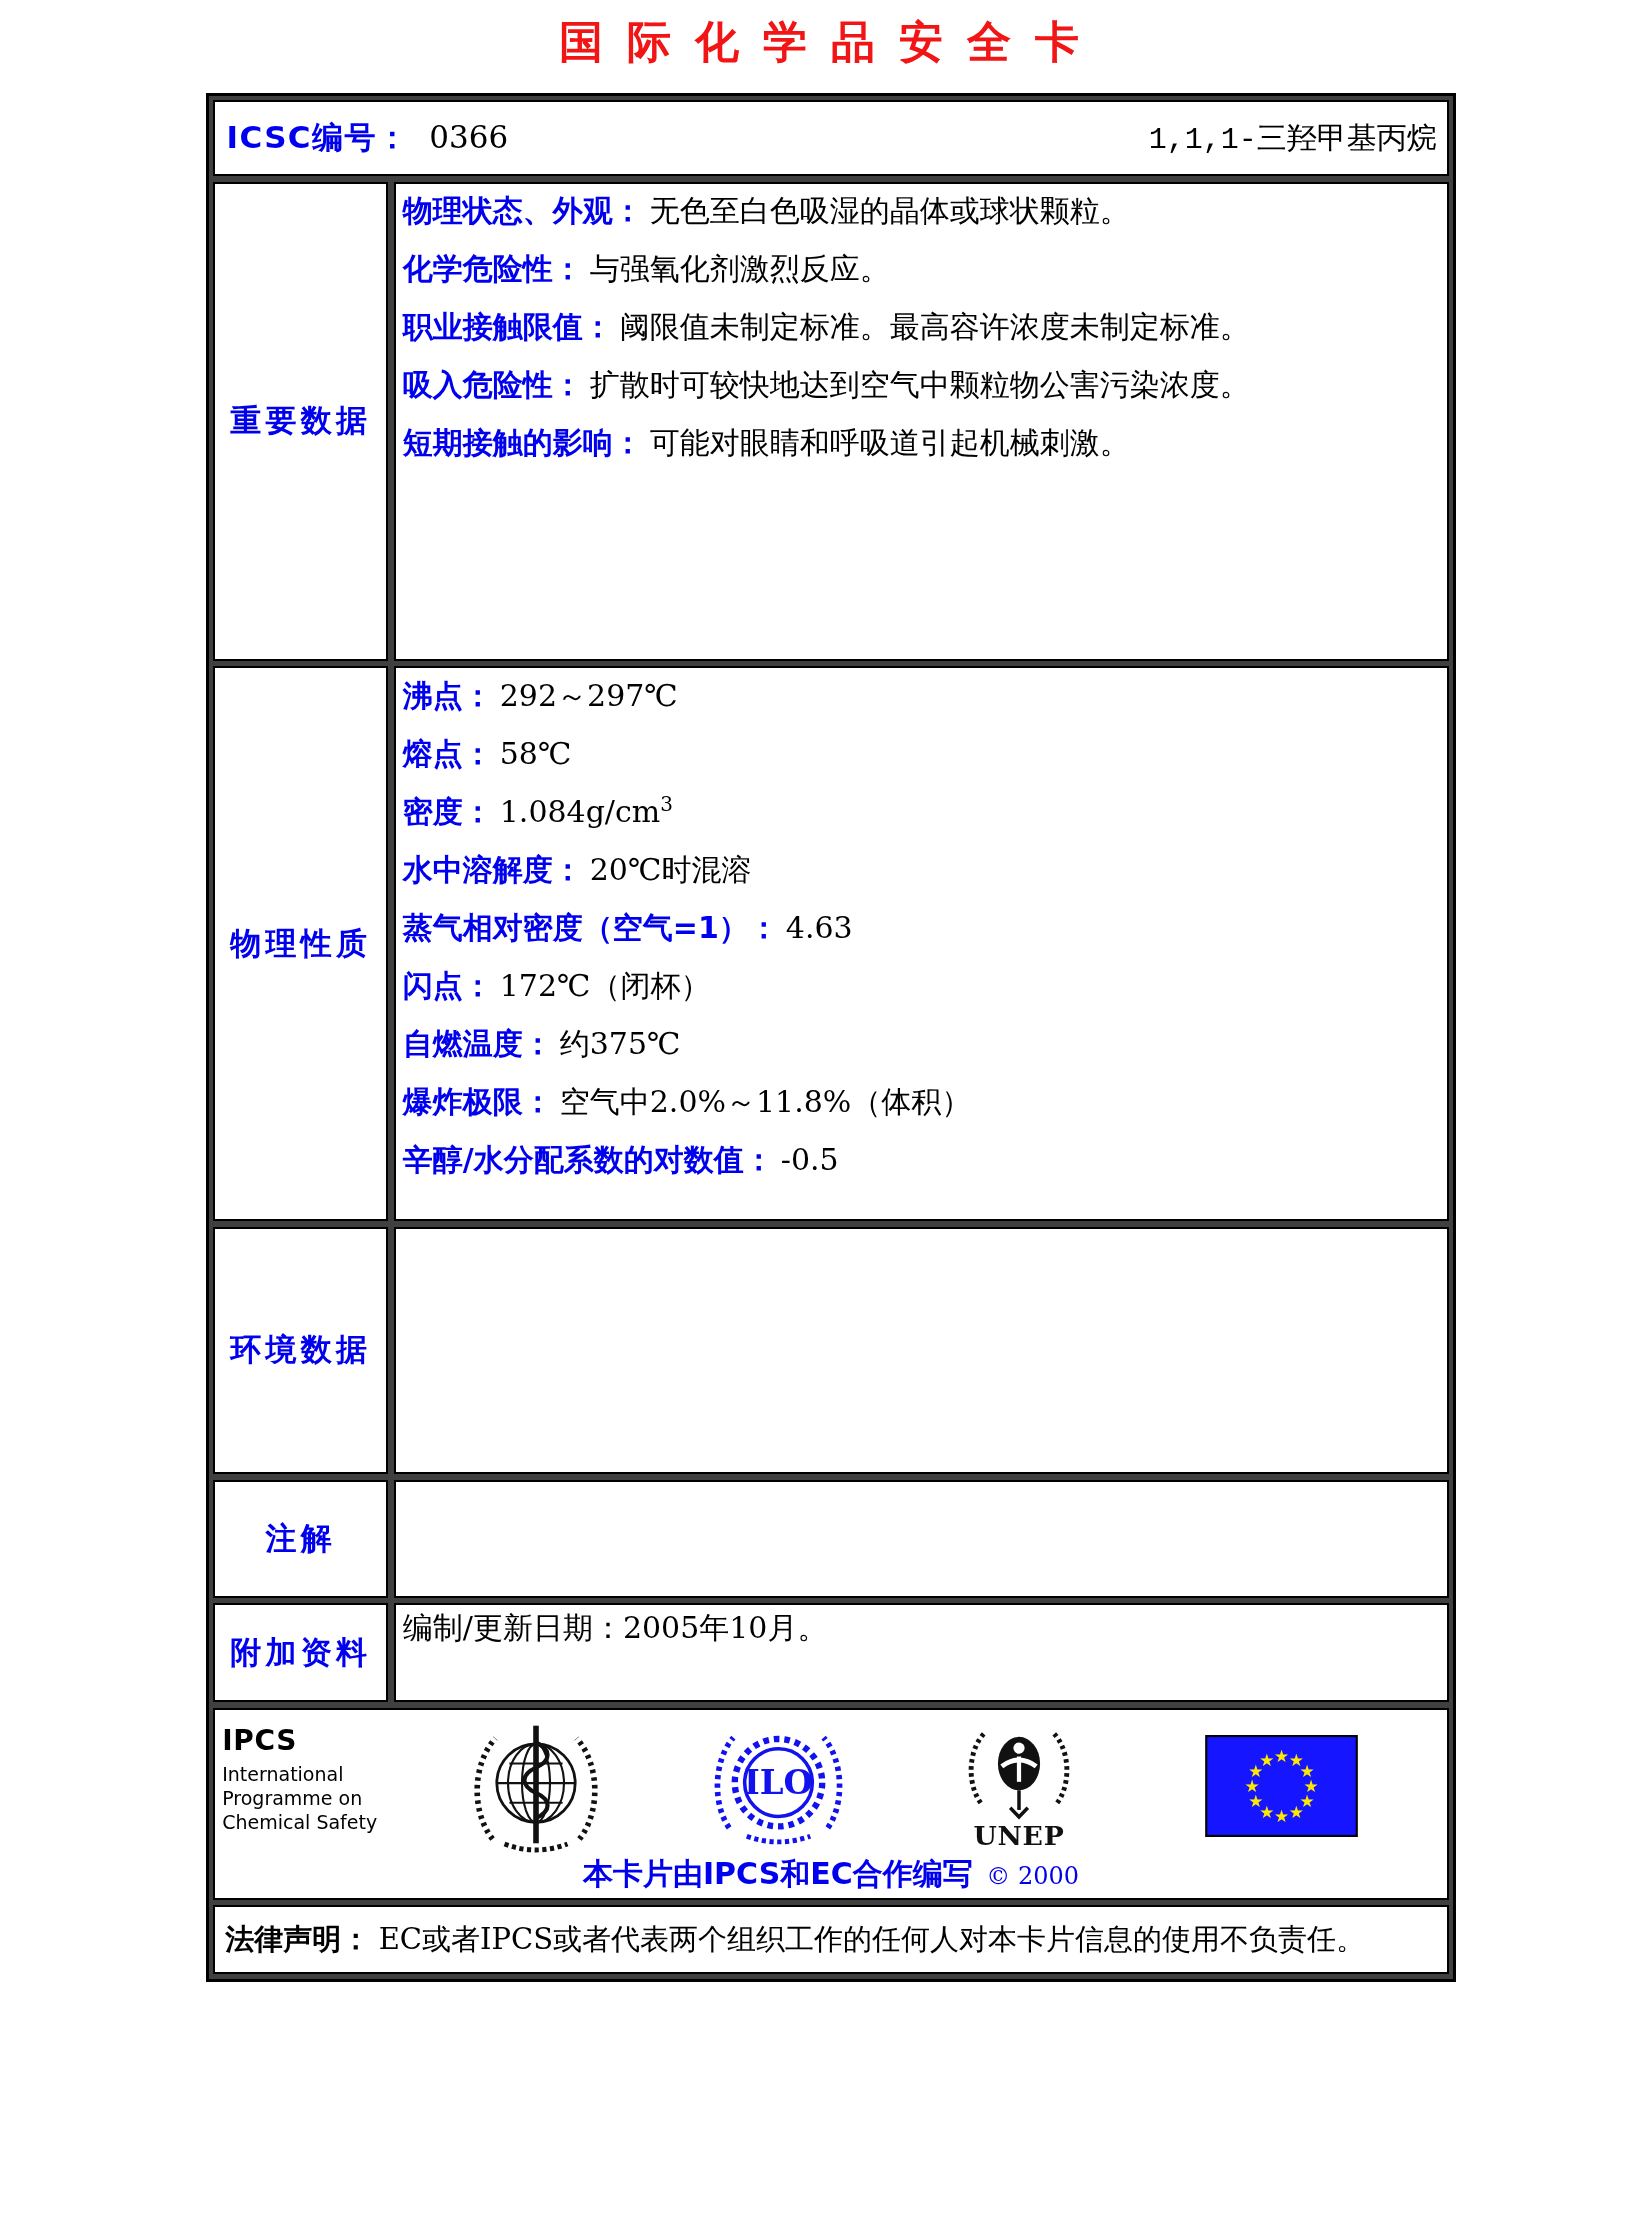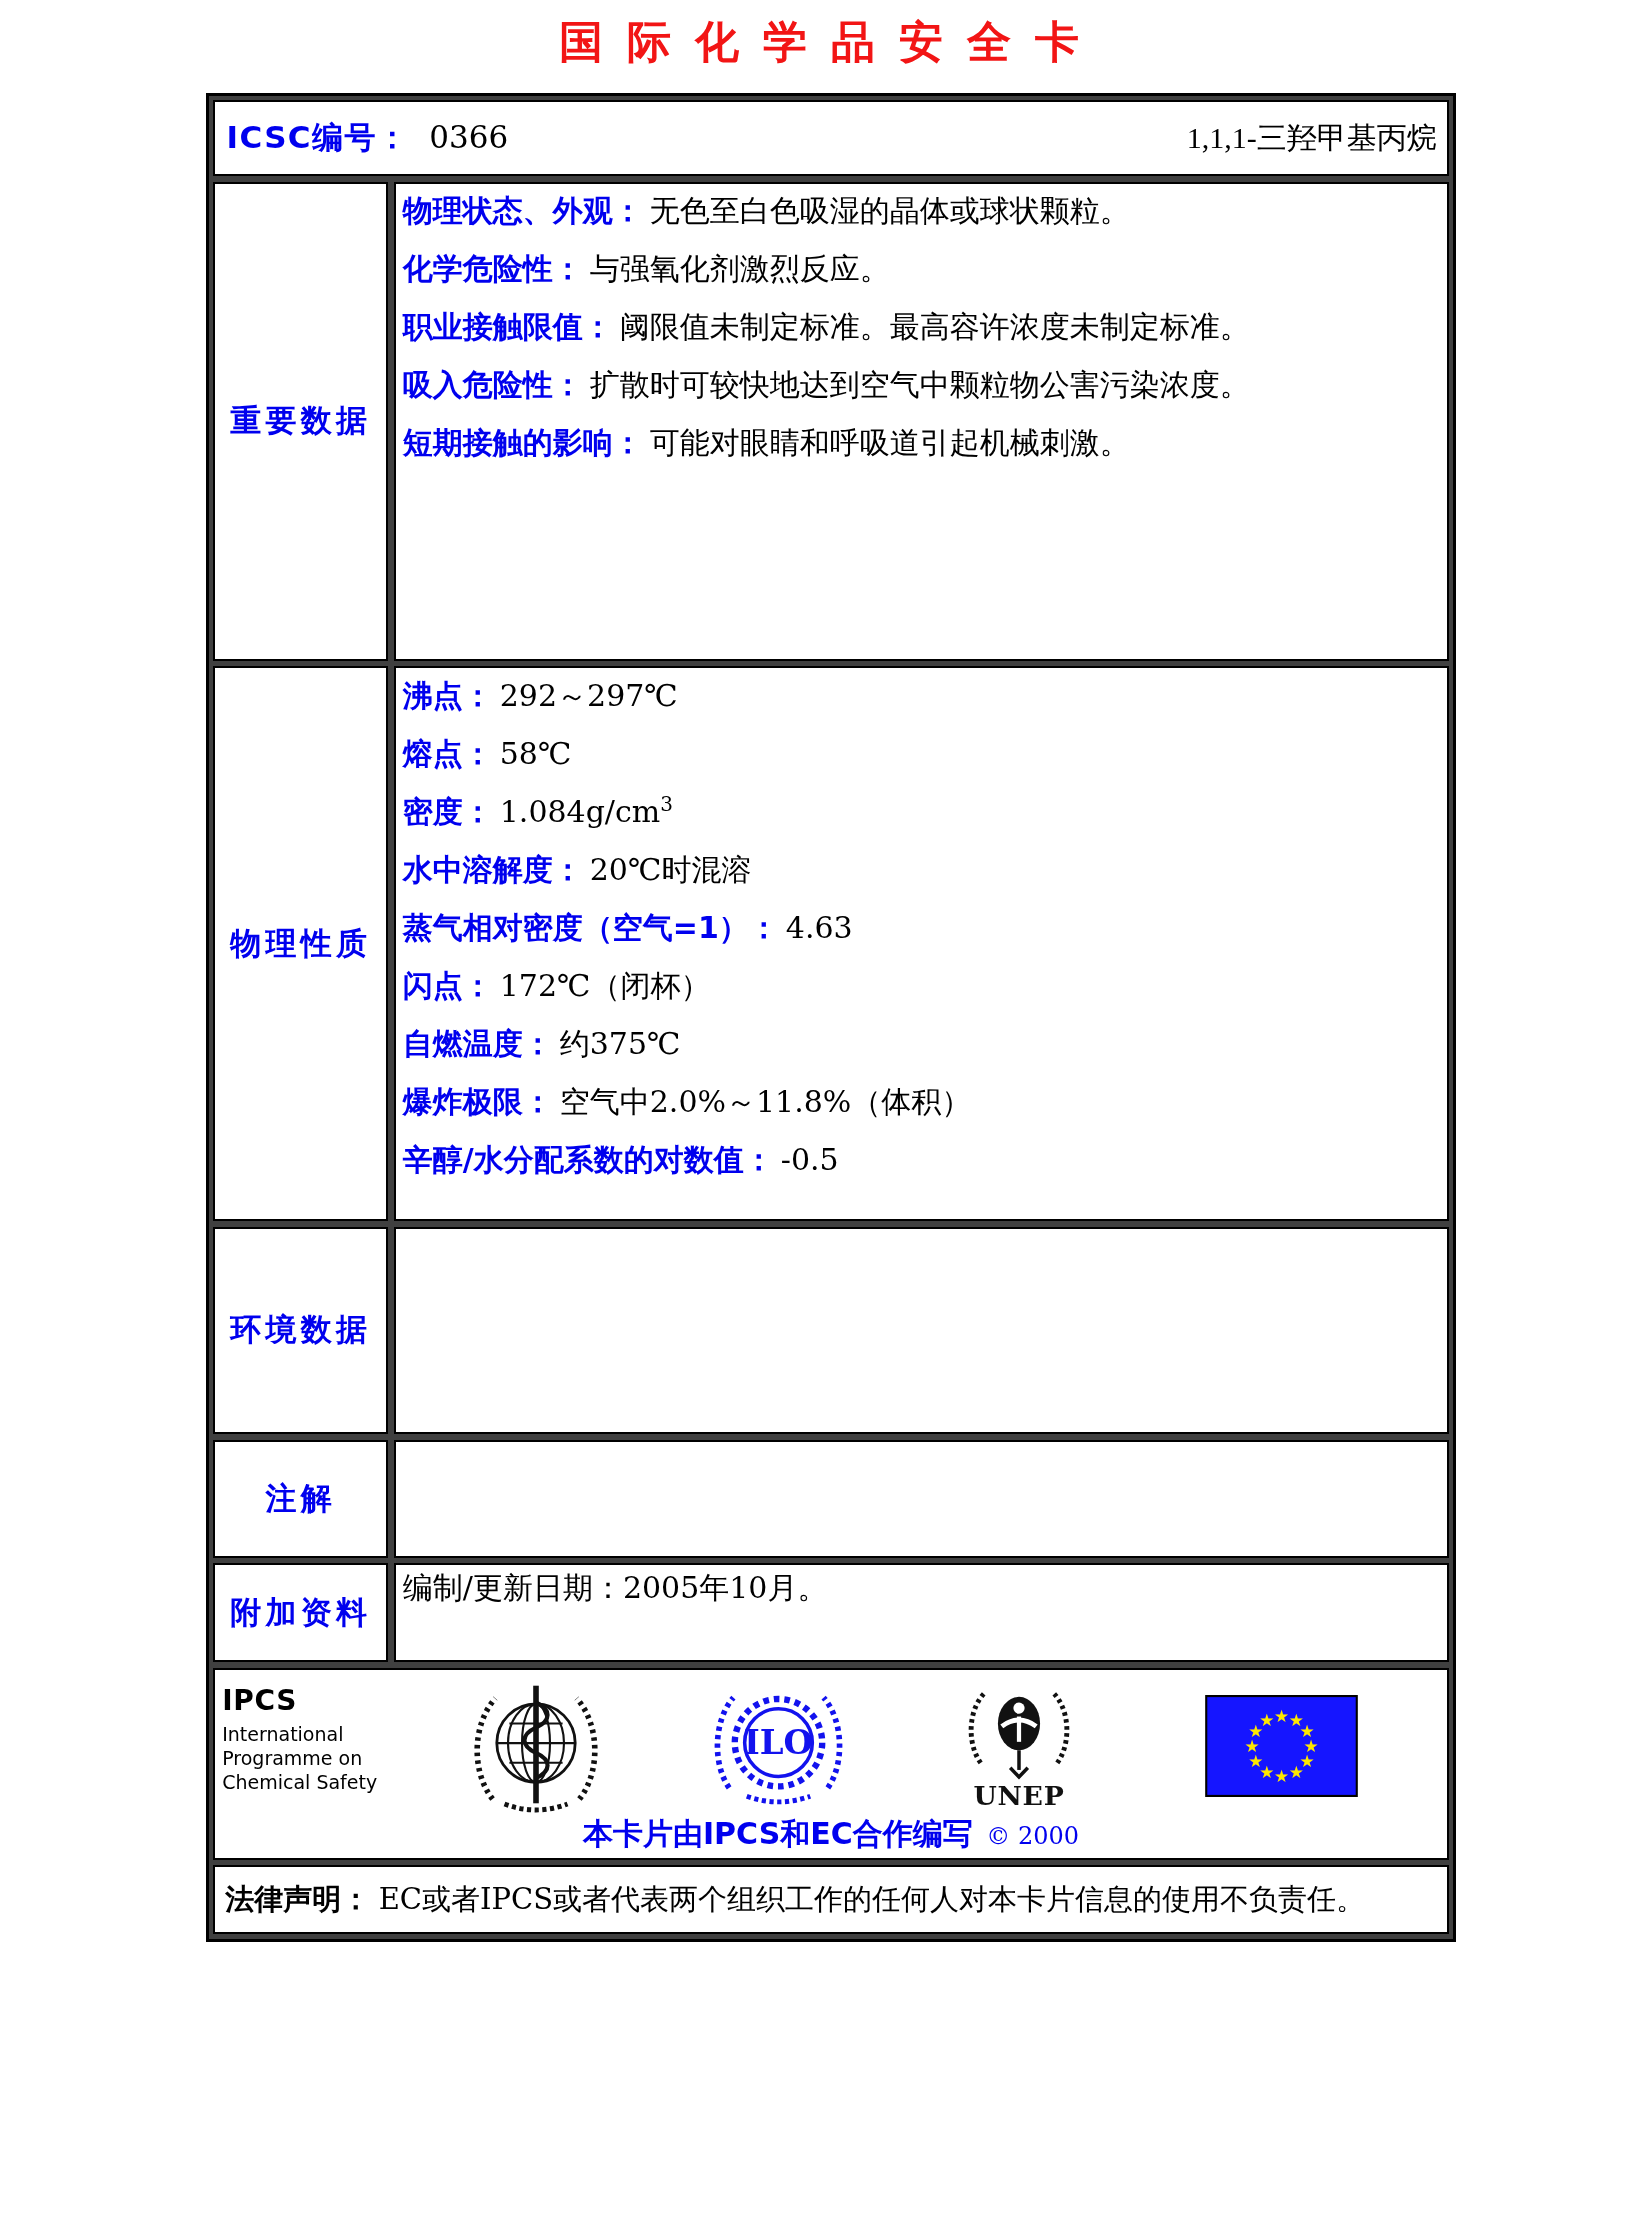--- a/index.html
+++ b/index.html
@@ -40,21 +40,21 @@
   .row { display: flex; gap: 5.6px; }
   .cell {
     border: 2.8px solid #000000;
     box-sizing: border-box;
     background: #ffffff;
     position: relative;
   }
   .row-header   { height: 76px; }
   .row-important{ height: 479px; }
   .row-physical { height: 555px; }
-  .row-environment { height: 207px; }
+  .row-environment { height: 247px; }
   .row-notes    { height: 118px; }
   .row-additional { height: 99px; }
   .row-logos    { height: 192px; }
   .row-legal    { height: 69px; justify-content: center; }
   .full-cell { flex: 1; }
   .label-cell {
     flex: 0 0 175px;
     display: flex;
     align-items: center;
     justify-content: center;
@@ -81,21 +81,21 @@
     letter-spacing: 1.4px;
   }
   .icsc-number {
     color: #000000;
     font-family: "DejaVu Serif", "Liberation Serif", serif;
     font-size: 31px;
     margin-left: 20px;
   }
   .chem-name {
     color: #000000;
-    font-family: Liberation Serif, serif;
+    font-family: Liberation Mono, monospace;
     font-size: 30px;
     white-space: nowrap;
   }
   .line {
     line-height: 51px;
     white-space: nowrap;
   }
   .line-label {
     color: #0000ee;
     font-size: 30px;

